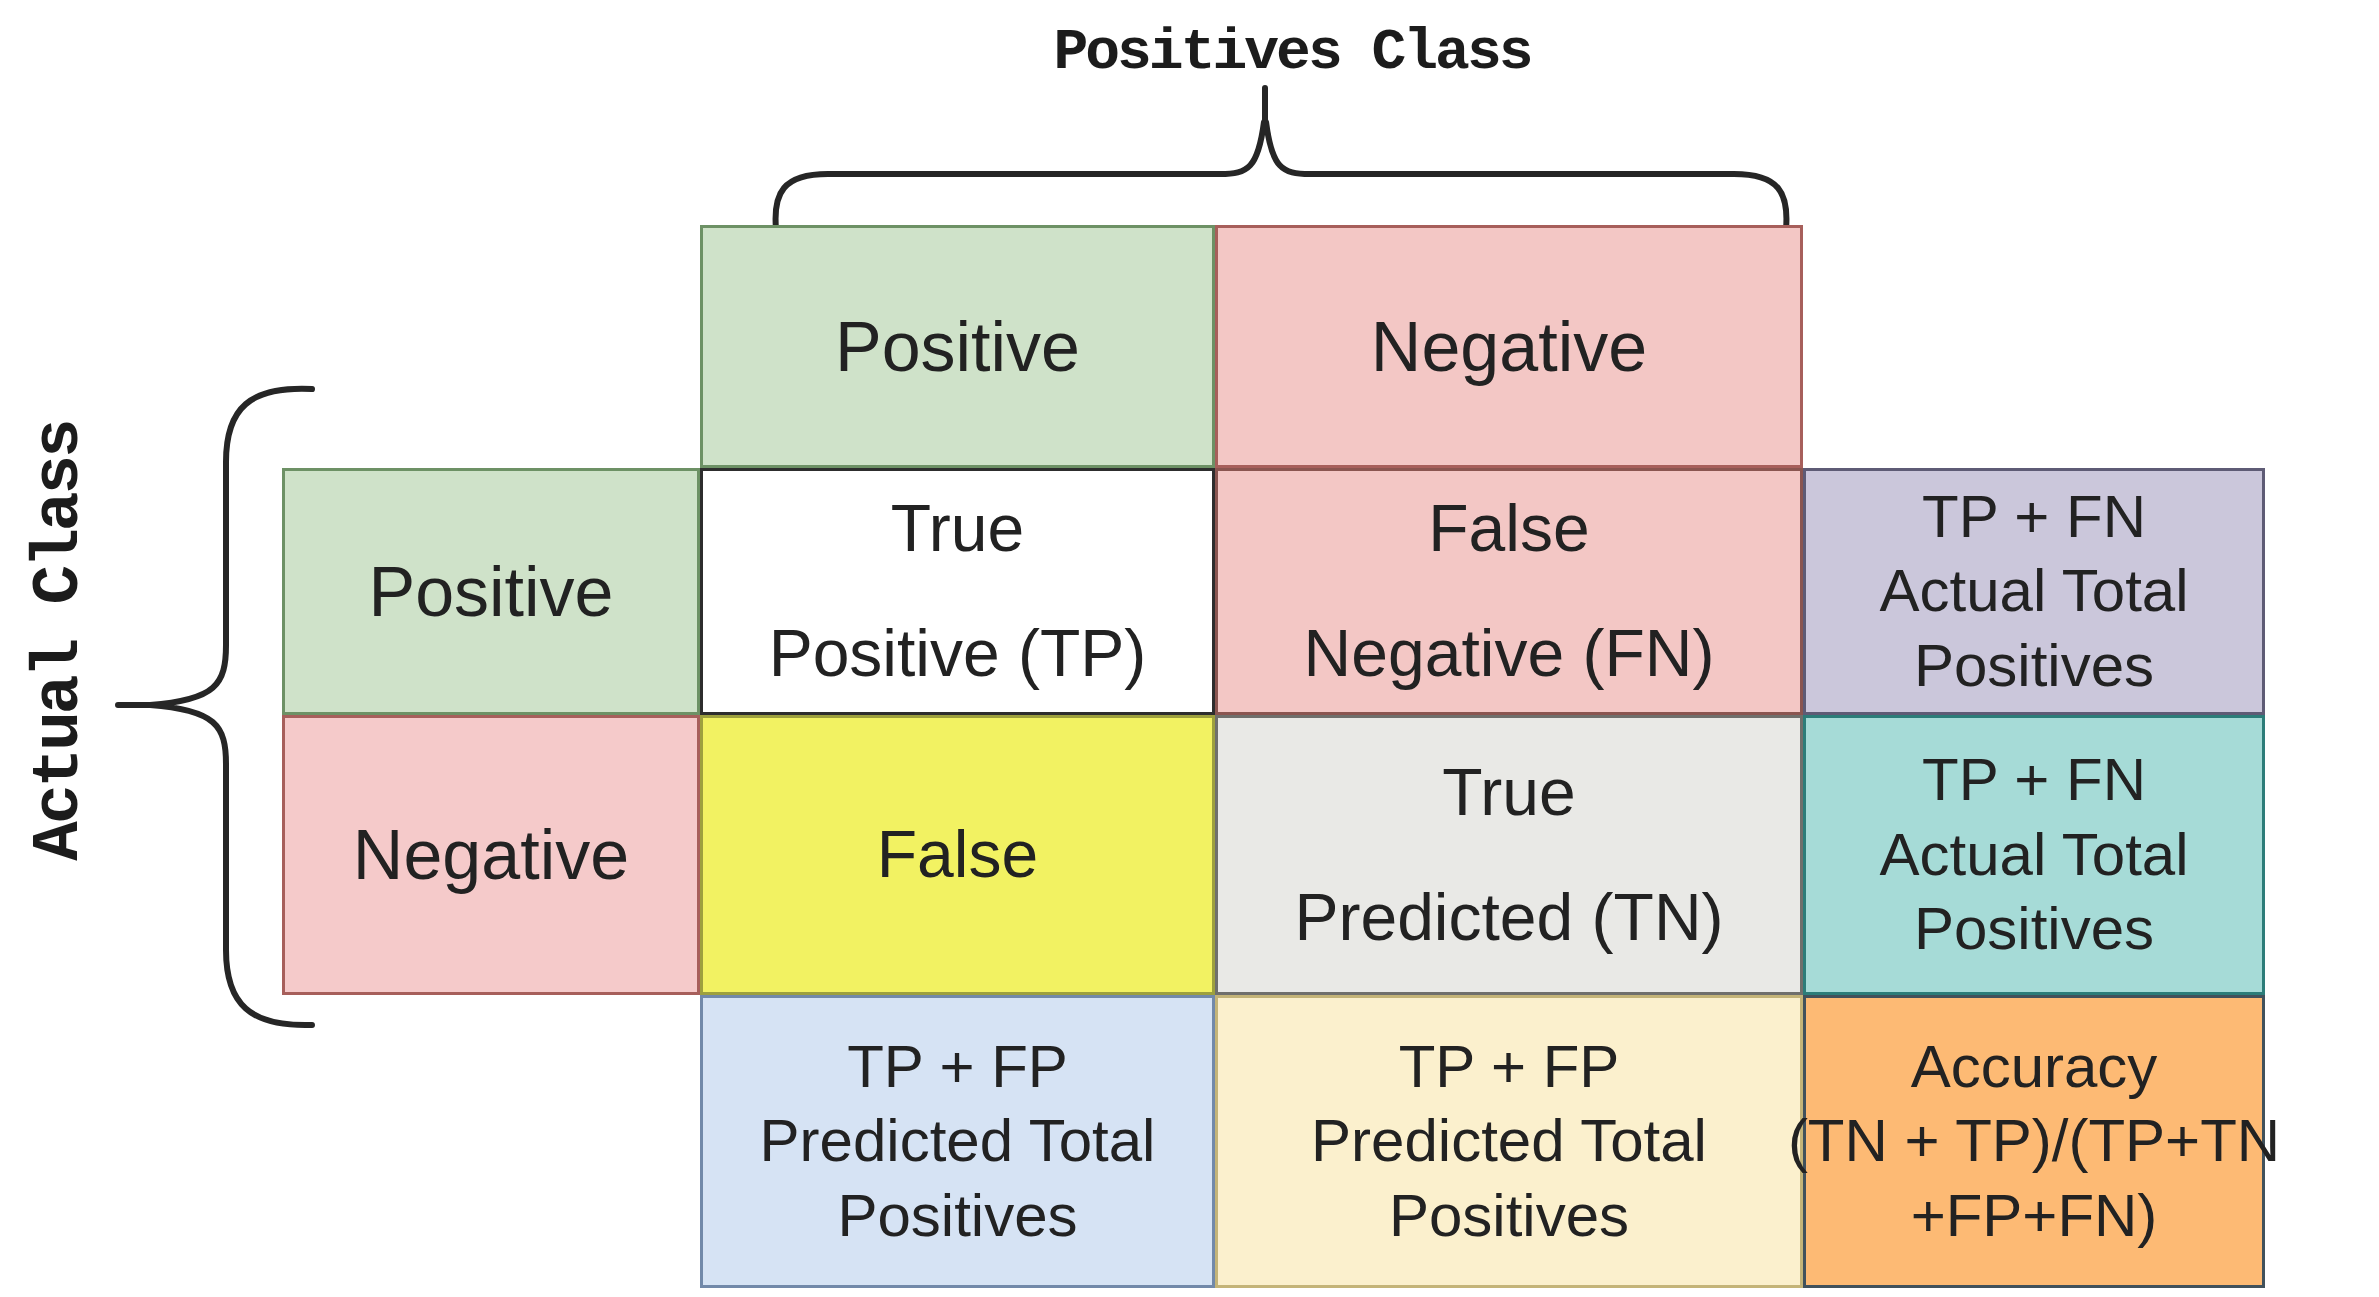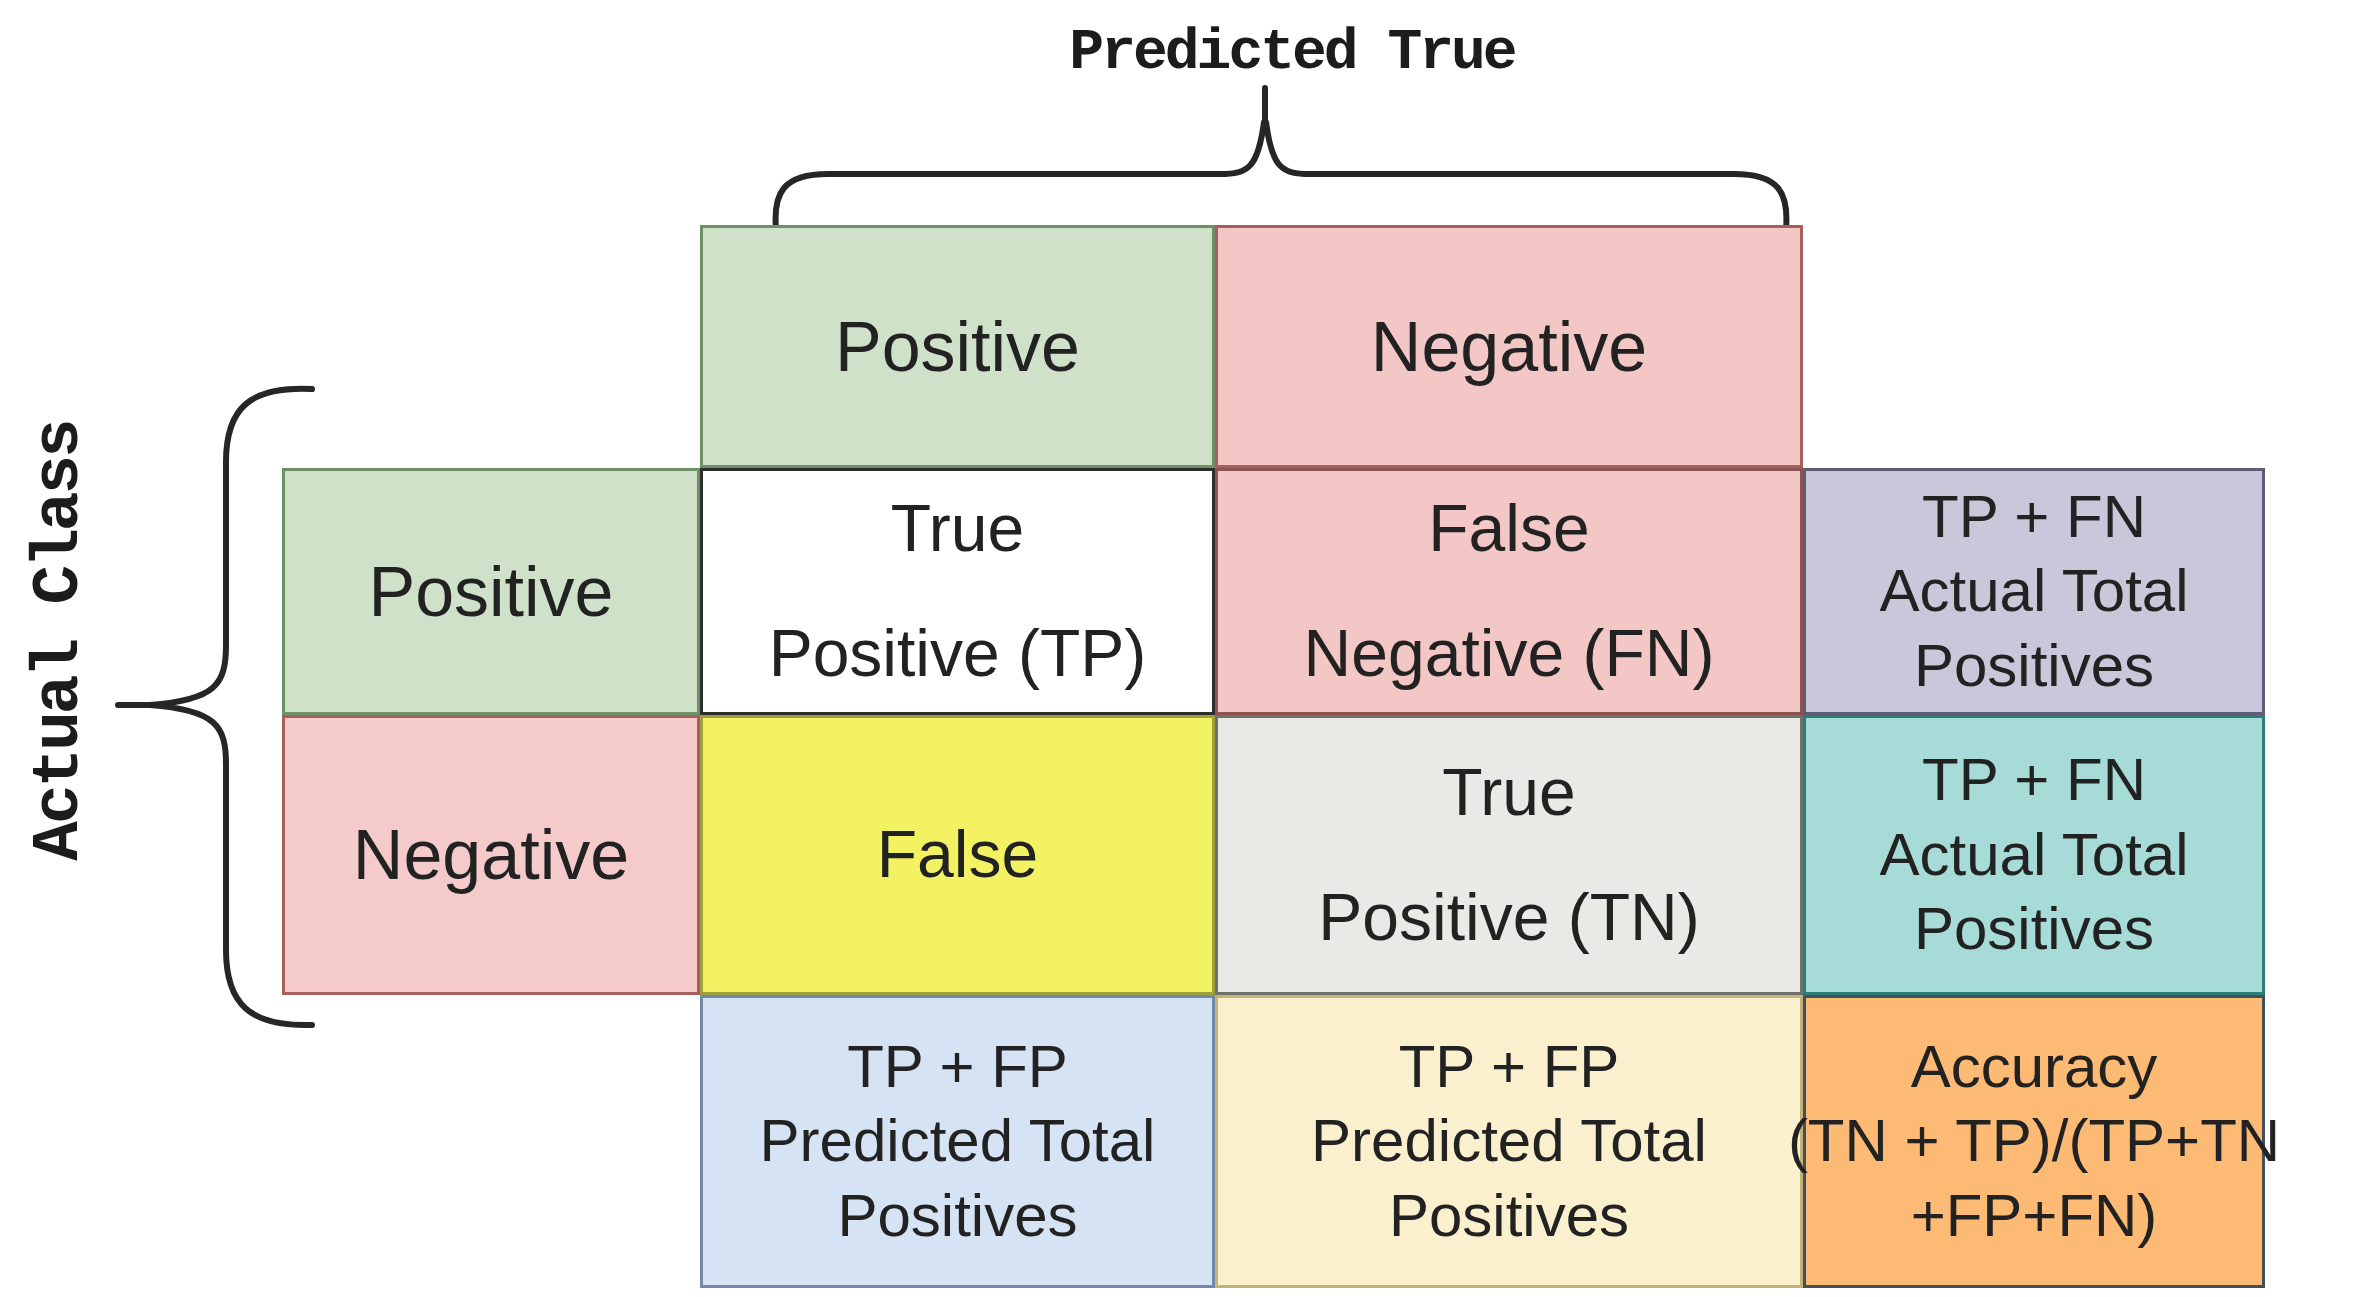--- a/index.html
+++ b/index.html
@@ -57,21 +57,21 @@
     transform:rotate(-90deg);
   }
   
   #braces{position:absolute;left:0;top:0;width:2379px;height:1297px;pointer-events:none;}
 </style>
 </head>
 <body>
 
 <div id="canvas">
 
-  <div id="title-predicted" class="mono-title">Predicted True</div>
+  <div id="title-predicted" class="mono-title">Positives Class</div>
 
   <div id="title-actual" class="mono-title">Actual Class</div>
 
   <svg id="braces" viewBox="0 0 2379 1297">
     <g fill="none" stroke="#262626" stroke-width="6" stroke-linecap="round" stroke-linejoin="round">
       <path d="M 776 229 C 773 193 783 174 828 174 L 1220 174 C 1248 174 1258 168 1264 122
                M 1786 229 C 1789 193 1779 174 1734 174 L 1310 174 C 1282 174 1272 168 1266 122
                M 1265 122 L 1265 88"></path>
       <path d="M 312 389 C 250 386 226 408 226 462 L 226 645 C 226 684 216 700 150 705
                C 216 710 226 726 226 764 L 226 950 C 226 1004 250 1027 312 1025
@@ -104,21 +104,21 @@
   </div>
 
   <div class="cell col-rowhead row-2 fs-head" style="background: rgb(245, 202, 202); border-color: rgb(167, 95, 91);">
     <div class="line">Negative</div>
   </div>
   <div class="cell col-1 row-2 fs-two" style="background: rgb(242, 242, 98); border-color: rgb(157, 160, 61);">
     <div class="line">False</div>
   </div>
   <div class="cell col-2 row-2 fs-two" style="background: rgb(233, 233, 230); border-color: rgb(111, 111, 108);">
     <div class="line">True</div>
-    <div class="line">Positive (TN)</div>
+    <div class="line">Predicted (TN)</div>
   </div>
   <div class="cell col-m row-2 fs-three" style="background: rgb(166, 219, 215); border-color: rgb(44, 125, 121);">
     <div class="line">TP + FN</div>
     <div class="line">Actual Total</div>
     <div class="line">Positives</div>
   </div>
 
   <div class="cell col-1 row-3 fs-three" style="background: rgb(214, 227, 244); border-color: rgb(114, 137, 169);">
     <div class="line">TP + FP</div>
     <div class="line">Predicted Total</div>

